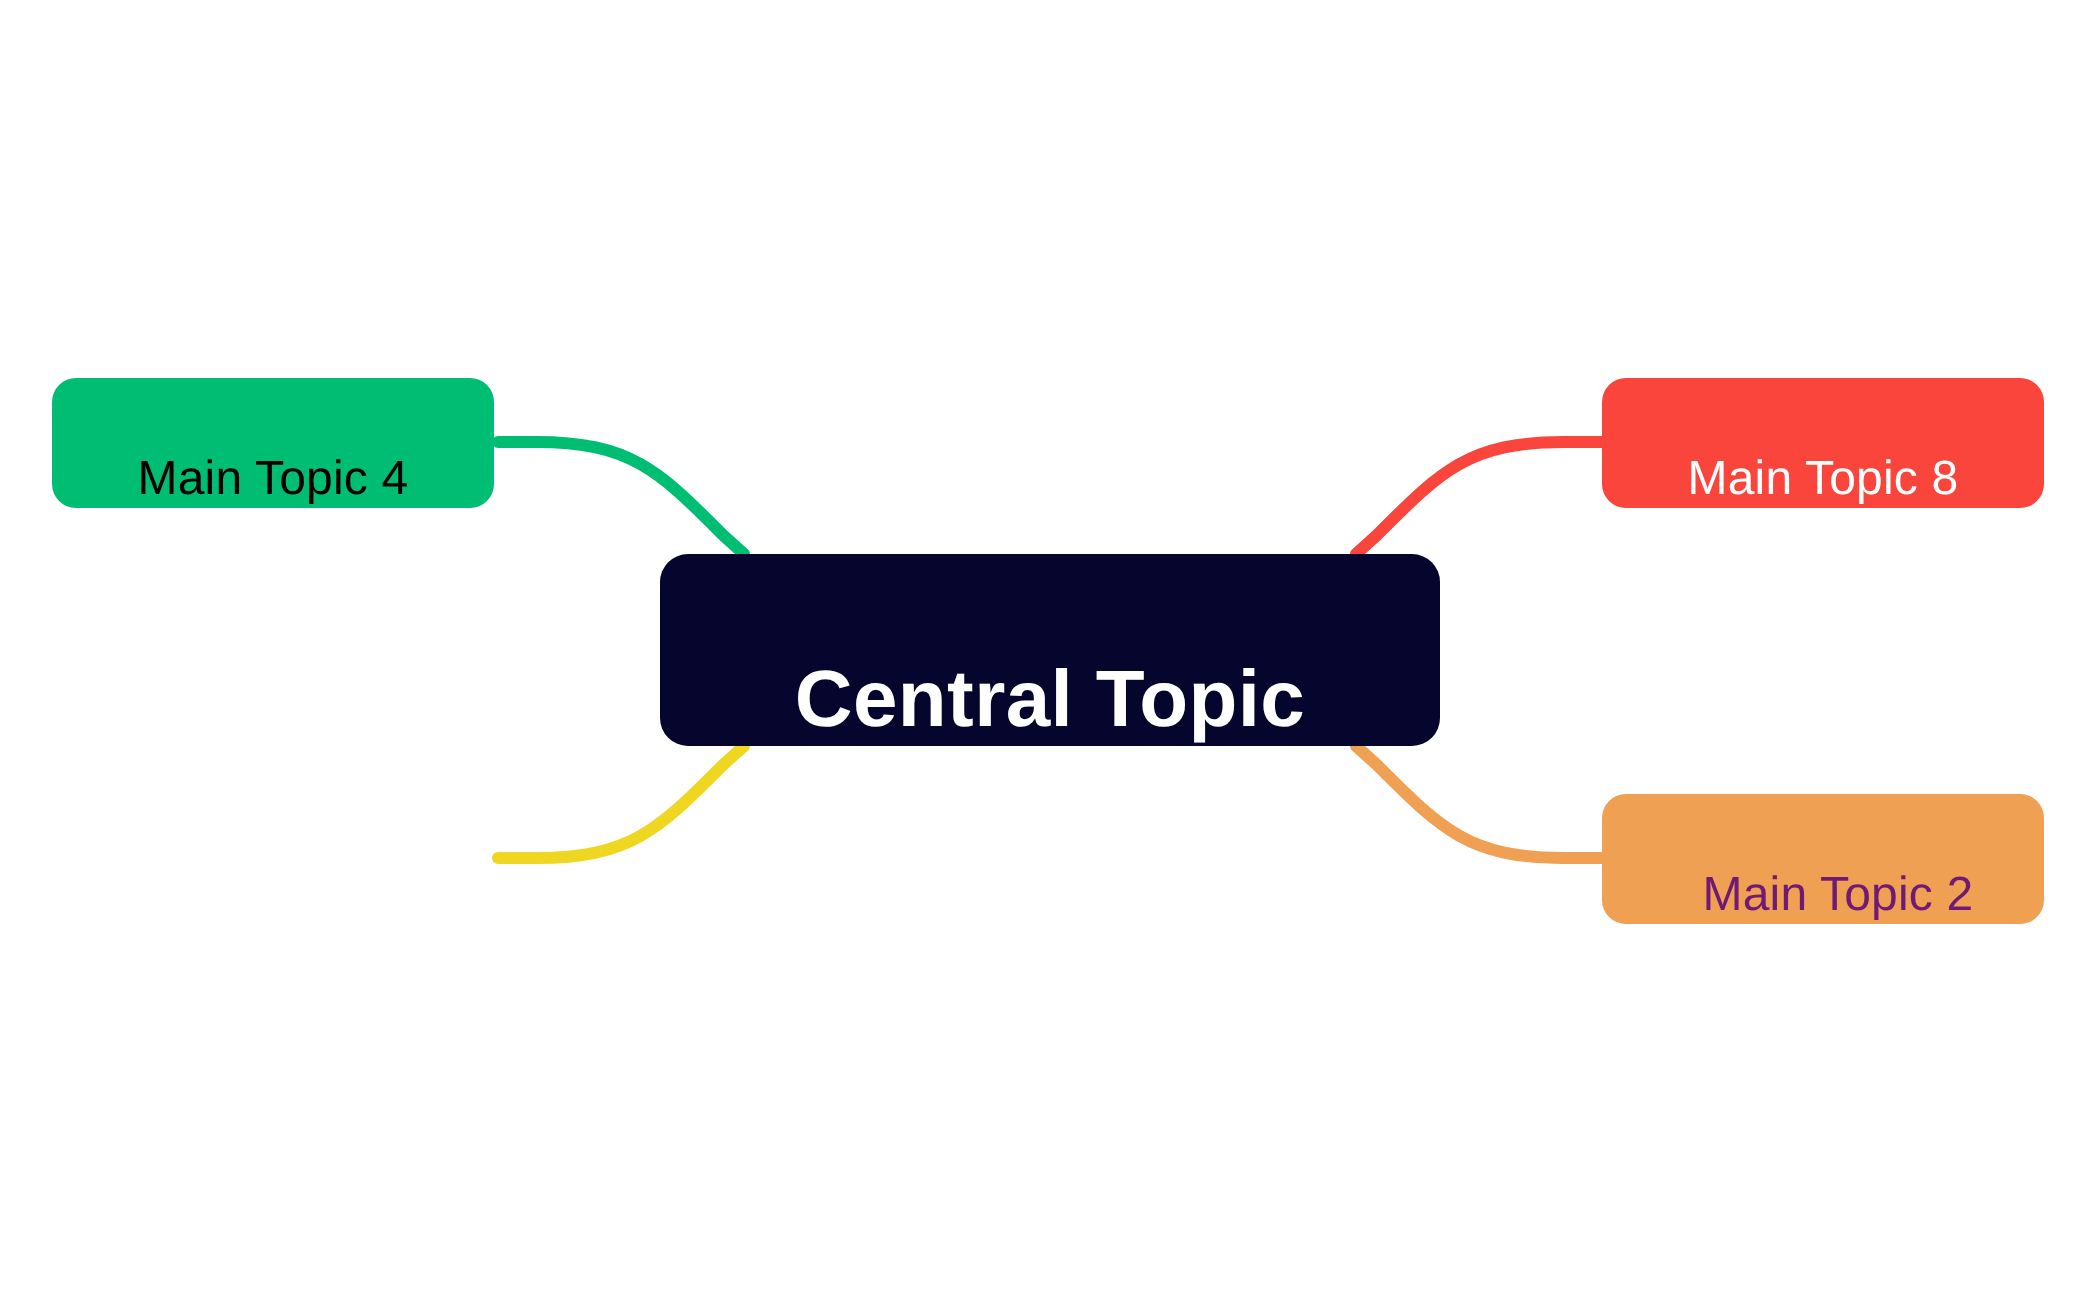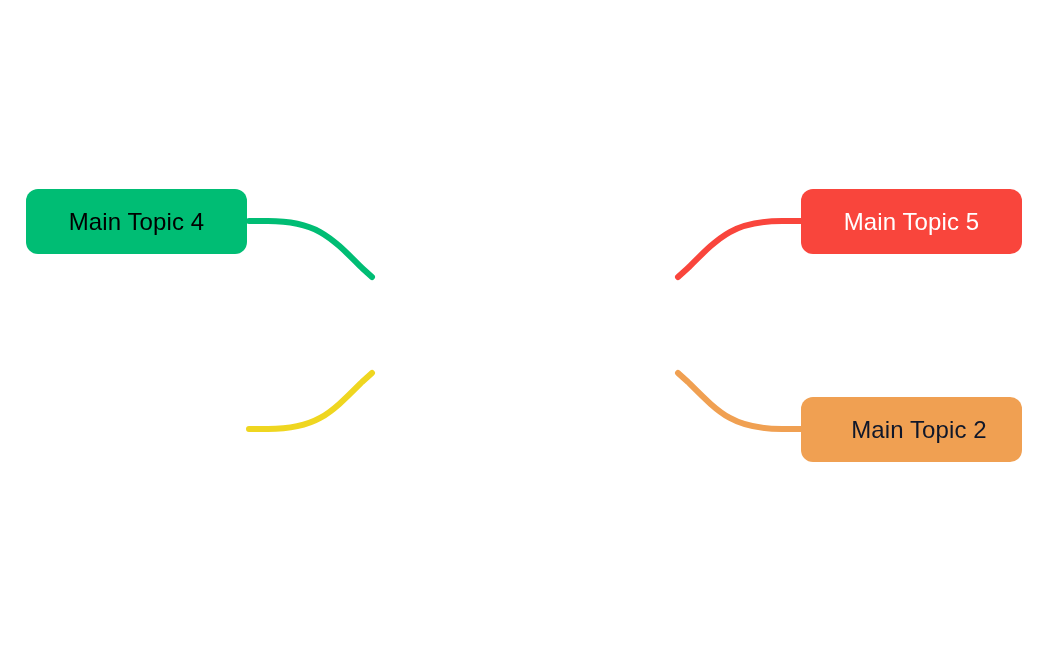--- a/index.html
+++ b/index.html
@@ -21,21 +21,21 @@
     position: absolute;
     left: 0;
     top: 0;
     width: 1050px;
     height: 650px;
     pointer-events: none;
   }
   .node {
     position: absolute;
     display: flex;
-    align-items: center;
+    align-items: flex-end;
     justify-content: center;
     box-sizing: border-box;
     border-radius: 12px;
     white-space: nowrap;
     user-select: none;
   }
   .node-central {
     left: 330px;
     top: 277px;
     width: 390px;
@@ -68,21 +68,24 @@
     <path fill="none" stroke-linecap="round" stroke-linejoin="round" d="M 249 429 L 268 429 C 316 429 330 414 362 382 L 372 373" stroke="#efd620" stroke-width="6"></path>
     <path fill="none" stroke-linecap="round" stroke-linejoin="round" d="M 801 429 L 782 429 C 734 429 720 414 688 382 L 678 373" stroke="#f0a052" stroke-width="6"></path>
   </svg>
 
   <div class="node node-branch pos-tl" style="background-color: rgb(0, 189, 116); color: rgb(0, 0, 0);">
     <span>Main Topic 4</span>
   </div>
 
 
   <div class="node node-branch pos-tr" style="background-color: rgb(249, 69, 60); color: rgb(255, 255, 255);">
-    <span>Main Topic 5</span>
+    <span>Main Topic 8</span>
   </div>
 
-  <div class="node node-branch pos-br" style="background-color: rgb(240, 160, 82); color: #0f172a; padding-left: 15px;">
+  <div class="node node-branch pos-br" style="background-color: rgb(240, 160, 82); color: #701a75; padding-left: 15px;">
     <span>Main Topic 2</span>
   </div>
 
+  <div class="node node-central" style="background-color: rgb(5, 5, 46); color: rgb(255, 255, 255);">
+    <span>Central Topic</span>
+  </div>
 
 </div>
 
 </body></html>

